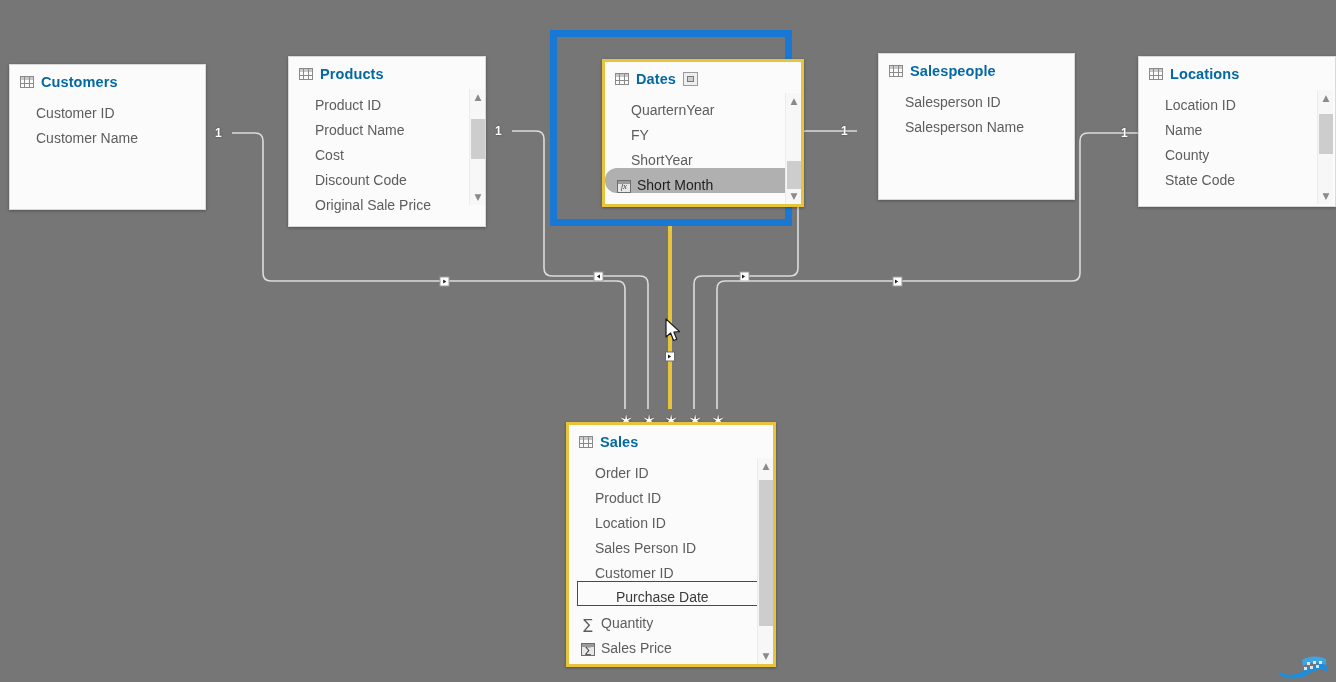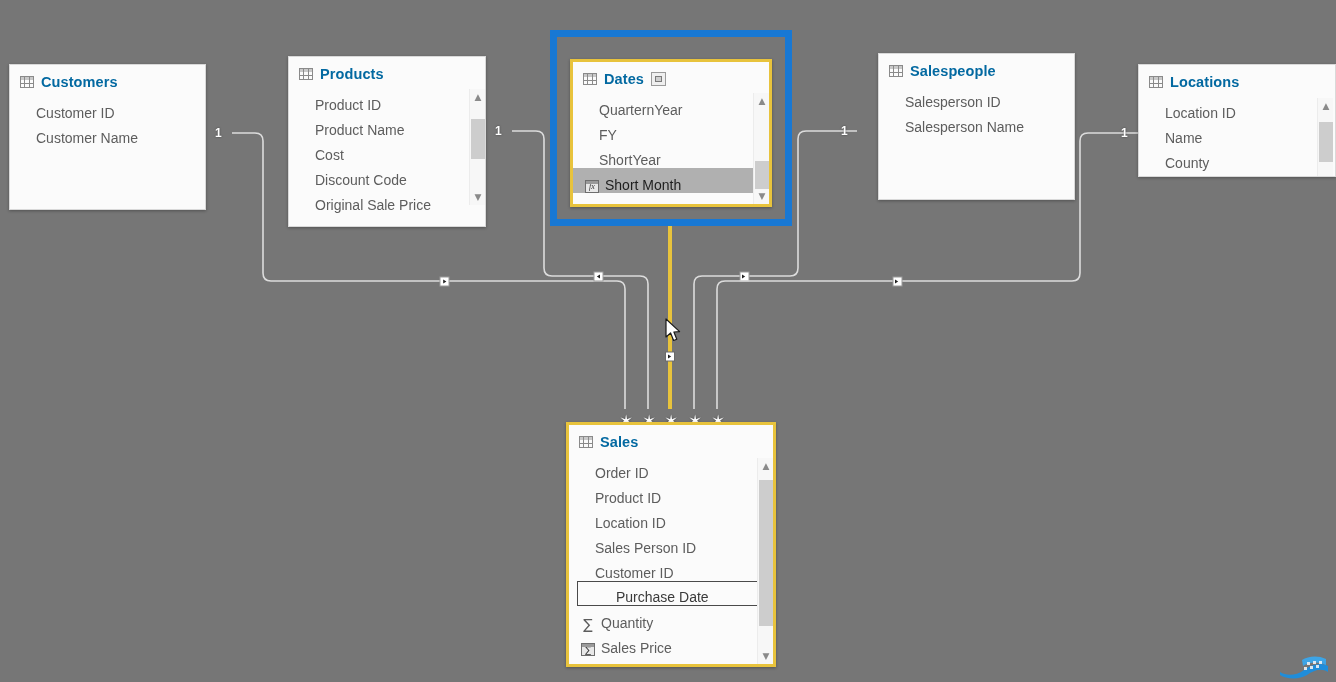--- a/index.html
+++ b/index.html
@@ -82,20 +82,21 @@
     height: 25px;
     padding-left: 26px;
     font-size: 14px;
     color: #5d5d5d;
     white-space: nowrap;
   }
   .field.indent-icon { padding-left: 12px; }
   .field.selected-row {
     background: #b0b0b0;
     color: #1e1e1e;
+    border-radius: 12px;
   }
   .field.outlined-row {
     border: 1px solid #4a4a4a;
     background: #fbfbfb;
     color: #3a3a3a;
     height: 25px;
     margin-left: 8px;
     margin-right: 8px;
     padding-left: 38px;
   }
@@ -303,21 +304,21 @@
       </div>
     </div>
     <div class="vscroll" style="top:32px; height:116px;">
       <div class="arrow up">▲</div>
       <div class="thumb" style="top:30px; height:40px;"></div>
       <div class="arrow down">▼</div>
     </div>
   </div>
 
   <div id="dates-focus-ring"></div>
-  <div class="tbl yellow-ring" style="left:570px; top:59px; width:202px; height:148px;">
+  <div class="tbl yellow-ring" style="left:602px; top:59px; width:202px; height:148px;">
     <div class="tbl-head">
       <span class="grid-icon"></span>
       <span class="tbl-title">Dates</span>
       <span class="date-mark-icon"></span>
     </div>
     <div class="fields">
       <div class="field">
         <span>QuarternYear</span>
       </div>
       <div class="field">
@@ -346,21 +347,21 @@
     <div class="fields">
       <div class="field">
         <span>Salesperson ID</span>
       </div>
       <div class="field">
         <span>Salesperson Name</span>
       </div>
     </div>
   </div>
 
-  <div class="tbl" style="left:1138px; top:64px; width:198px; height:113px;">
+  <div class="tbl" style="left:1138px; top:56px; width:198px; height:151px;">
     <div class="tbl-head">
       <span class="grid-icon"></span>
       <span class="tbl-title">Locations</span>
     </div>
     <div class="fields">
       <div class="field">
         <span>Location ID</span>
       </div>
       <div class="field">
         <span>Name</span>

